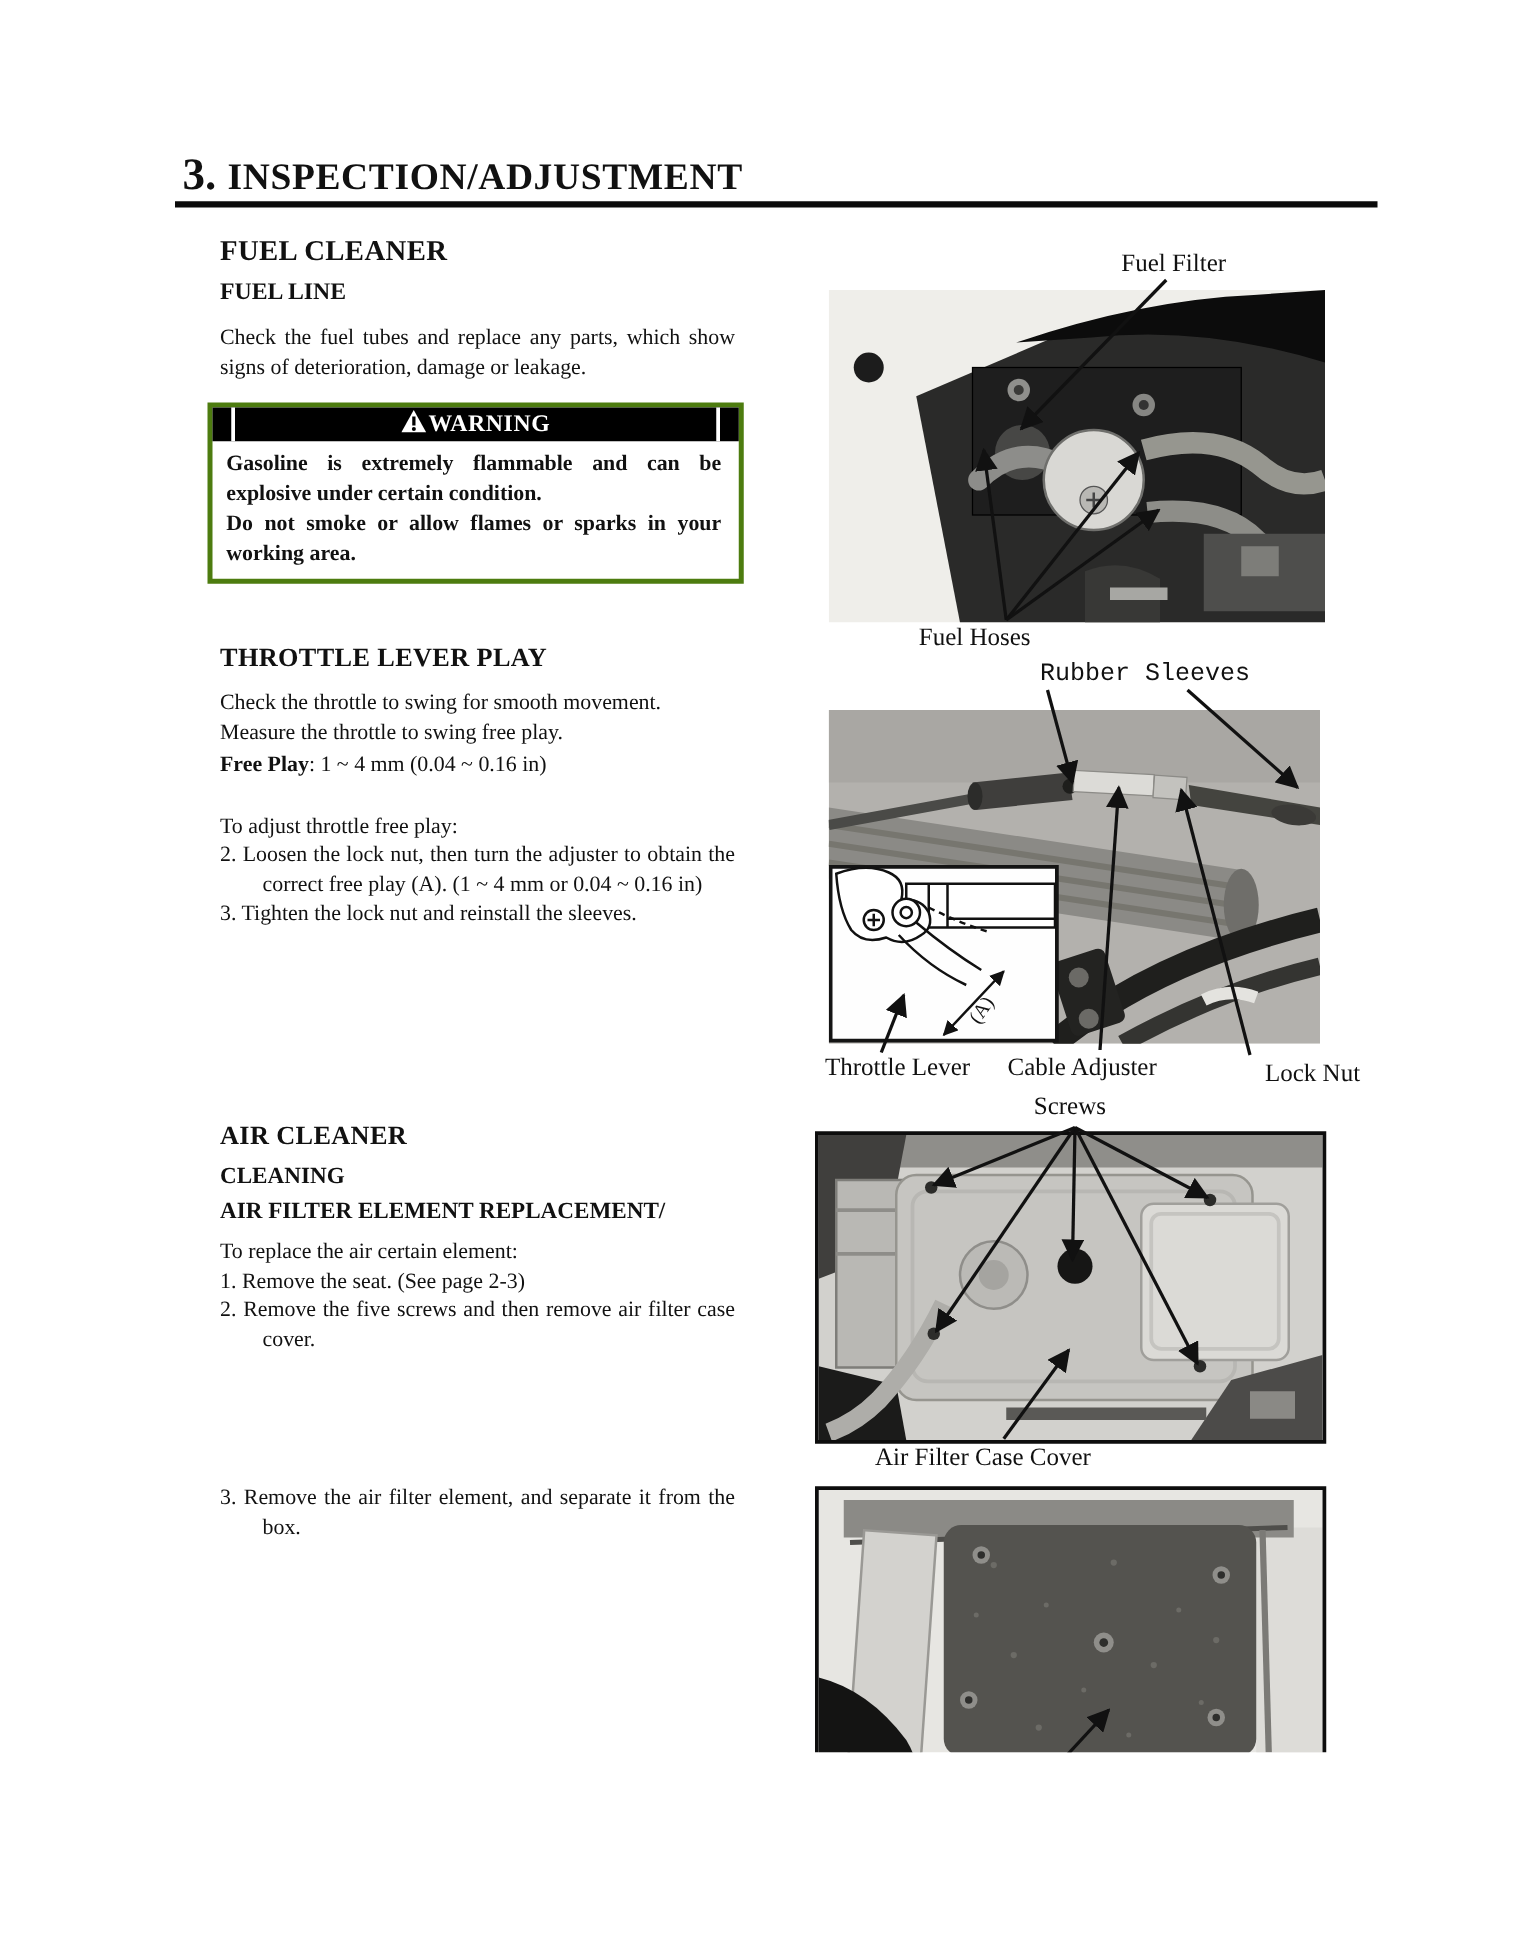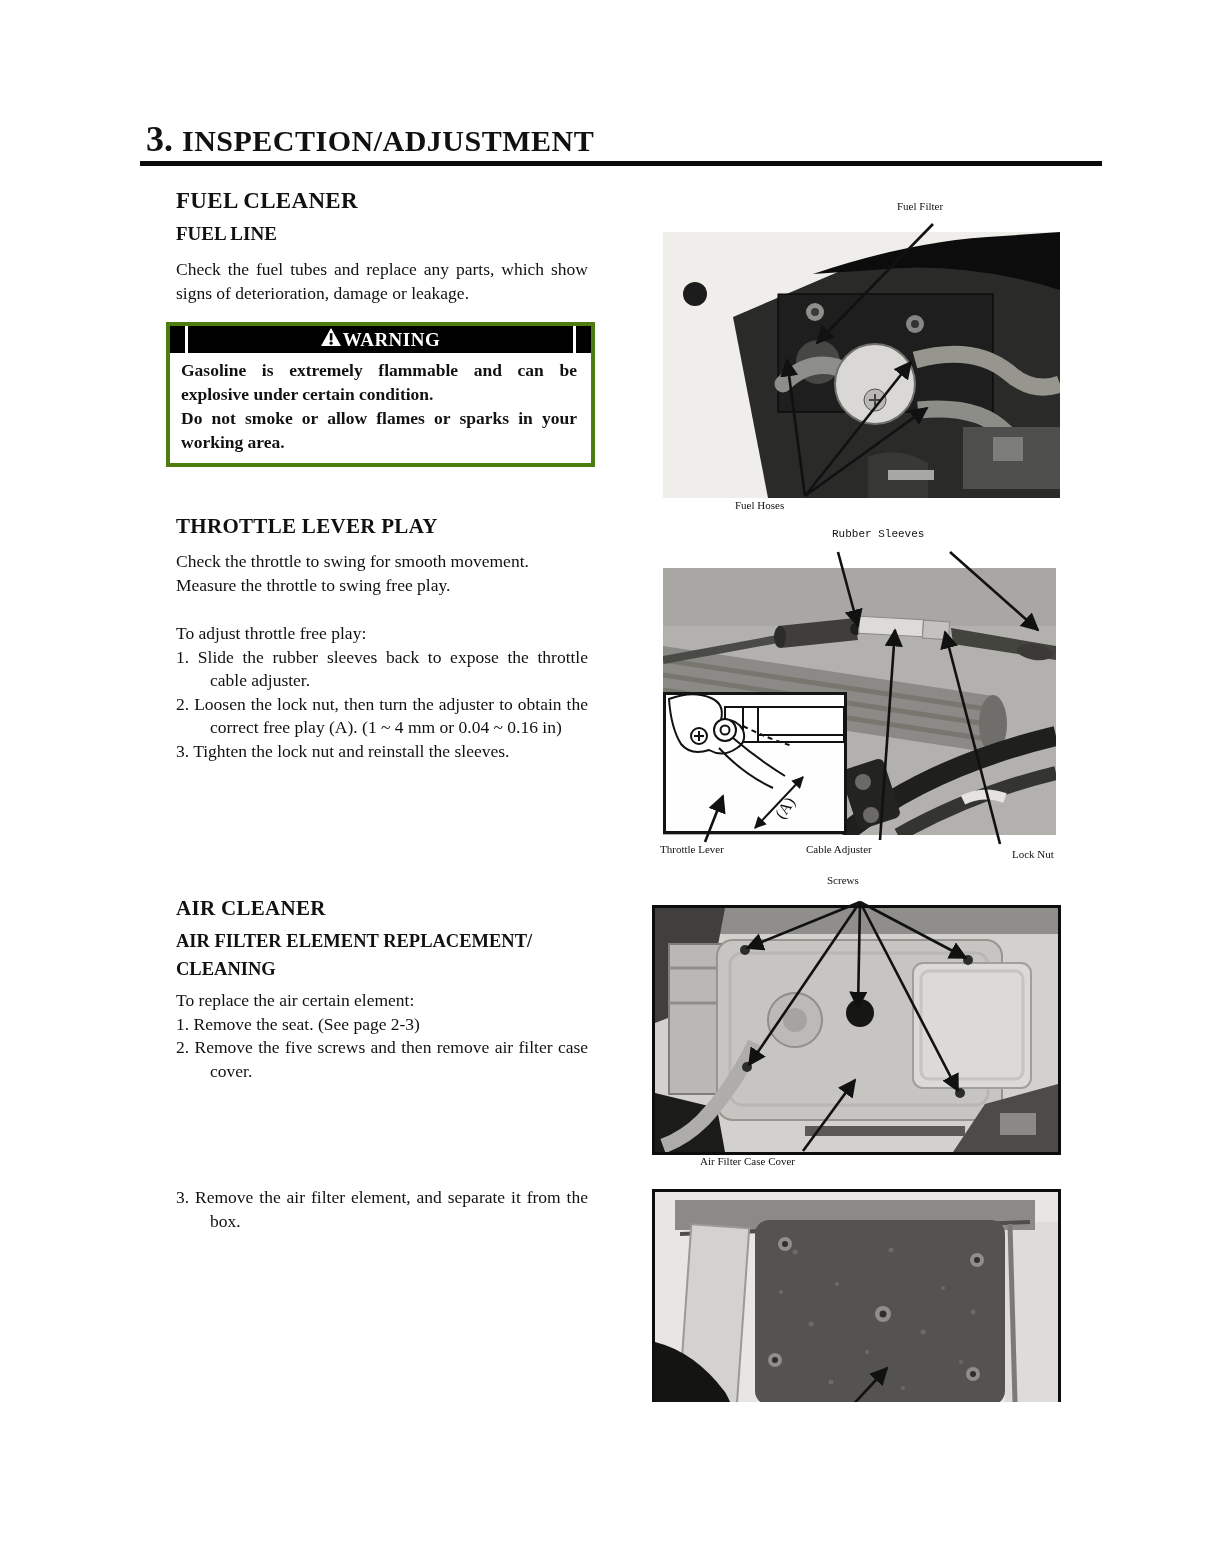--- a/index.html
+++ b/index.html
@@ -28,21 +28,21 @@
   .warning-box { position:absolute; left:166px; top:322px; width:429px; border:4px solid #4d7c0f; background:#fff; }
   .warning-bar { position:relative; height:27px; background:#000; color:#fff;
                  display:flex; align-items:center; justify-content:center;
                  font-size:19px; font-weight:bold; letter-spacing:0.5px; }
   .warning-notch { position:absolute; top:0; width:3px; height:27px; background:#fff; }
   .warning-icon { margin-right:2px; display:inline-block; }
   .warning-body { padding:5px 14px 9px 11px; font-weight:bold; font-size:17.5px; line-height:24px; }
 
   
   .figure { position:absolute; }
-  .fig-label { position:absolute; font-size:11px; white-space:nowrap; color:#111; }
+  .fig-label { position:absolute; font-size:20px; white-space:nowrap; color:#111; }
   .photo { position:absolute; display:block; }
   .photo-border { outline:3px solid #0d0d0d; }
   .overlay { position:absolute; left:0; top:0; pointer-events:none; }
 
   
   .page-number { position:absolute; left:146px; top:1468px; font-size:33px; font-weight:bold; }
   .footer-rule { position:absolute; left:240px; top:1490px; width:835px; height:4px; background:#0b0b0b; }
 
   svg text { font-family:"Liberation Serif", serif; }
 </style>
@@ -78,30 +78,32 @@
     <div class="warning-body">
       <p class="justify">Gasoline is extremely flammable and can be explosive under certain condition.</p>
       <p class="justify">Do not smoke or allow flames or sparks in your working area.</p>
     </div>
   </div>
 
   <div class="col-left" style="top:514px;">
     <div class="h-major" style="font-size:21px; margin-bottom:11px;">THROTTLE LEVER PLAY</div>
     <div class="body-text">Check the throttle to swing for smooth movement.</div>
     <div class="body-text">Measure the throttle to swing free play.</div>
+    <div class="body-text" style="margin-top:3px;">
+      <span style="font-weight:bold;">Free Play</span><span>: 1 ~ 4 mm (0.04 ~ 0.16 in)</span>
+    </div>
     <div class="body-text" style="margin-top:25px;">To adjust throttle free play:</div>
-    <div class="step justify">1. Slide the rubber sleeves back to expose the throttle cable adjuster.</div>
     <div class="step justify">2. Loosen the lock nut, then turn the adjuster to obtain the correct free play (A). (1 ~ 4 mm or 0.04 ~ 0.16 in)</div>
     <div class="step">3. Tighten the lock nut and reinstall the sleeves.</div>
   </div>
 
   <div class="col-left" style="top:896px;">
     <div class="h-major" style="font-size:21px; margin-bottom:6px;">AIR CLEANER</div>
+    <div class="h-sub">CLEANING</div>
     <div class="h-sub">AIR FILTER ELEMENT REPLACEMENT/</div>
-    <div class="h-sub">CLEANING</div>
     <div class="body-text" style="margin-top:6px;">To replace the air certain element:</div>
     <div class="step">1. Remove the seat. (See page 2-3)</div>
     <div class="step justify">2. Remove the five screws and then remove air filter case cover.</div>
   </div>
   <div class="col-left" style="top:1186px;">
     <div class="step justify">3. Remove the air filter element, and separate it from the box.</div>
   </div>
 
   <div class="figure" style="left:655px; top:196px; width:413px; height:332px;">
     <div class="fig-label" style="left:242px; top:4px;">Fuel Filter</div>

